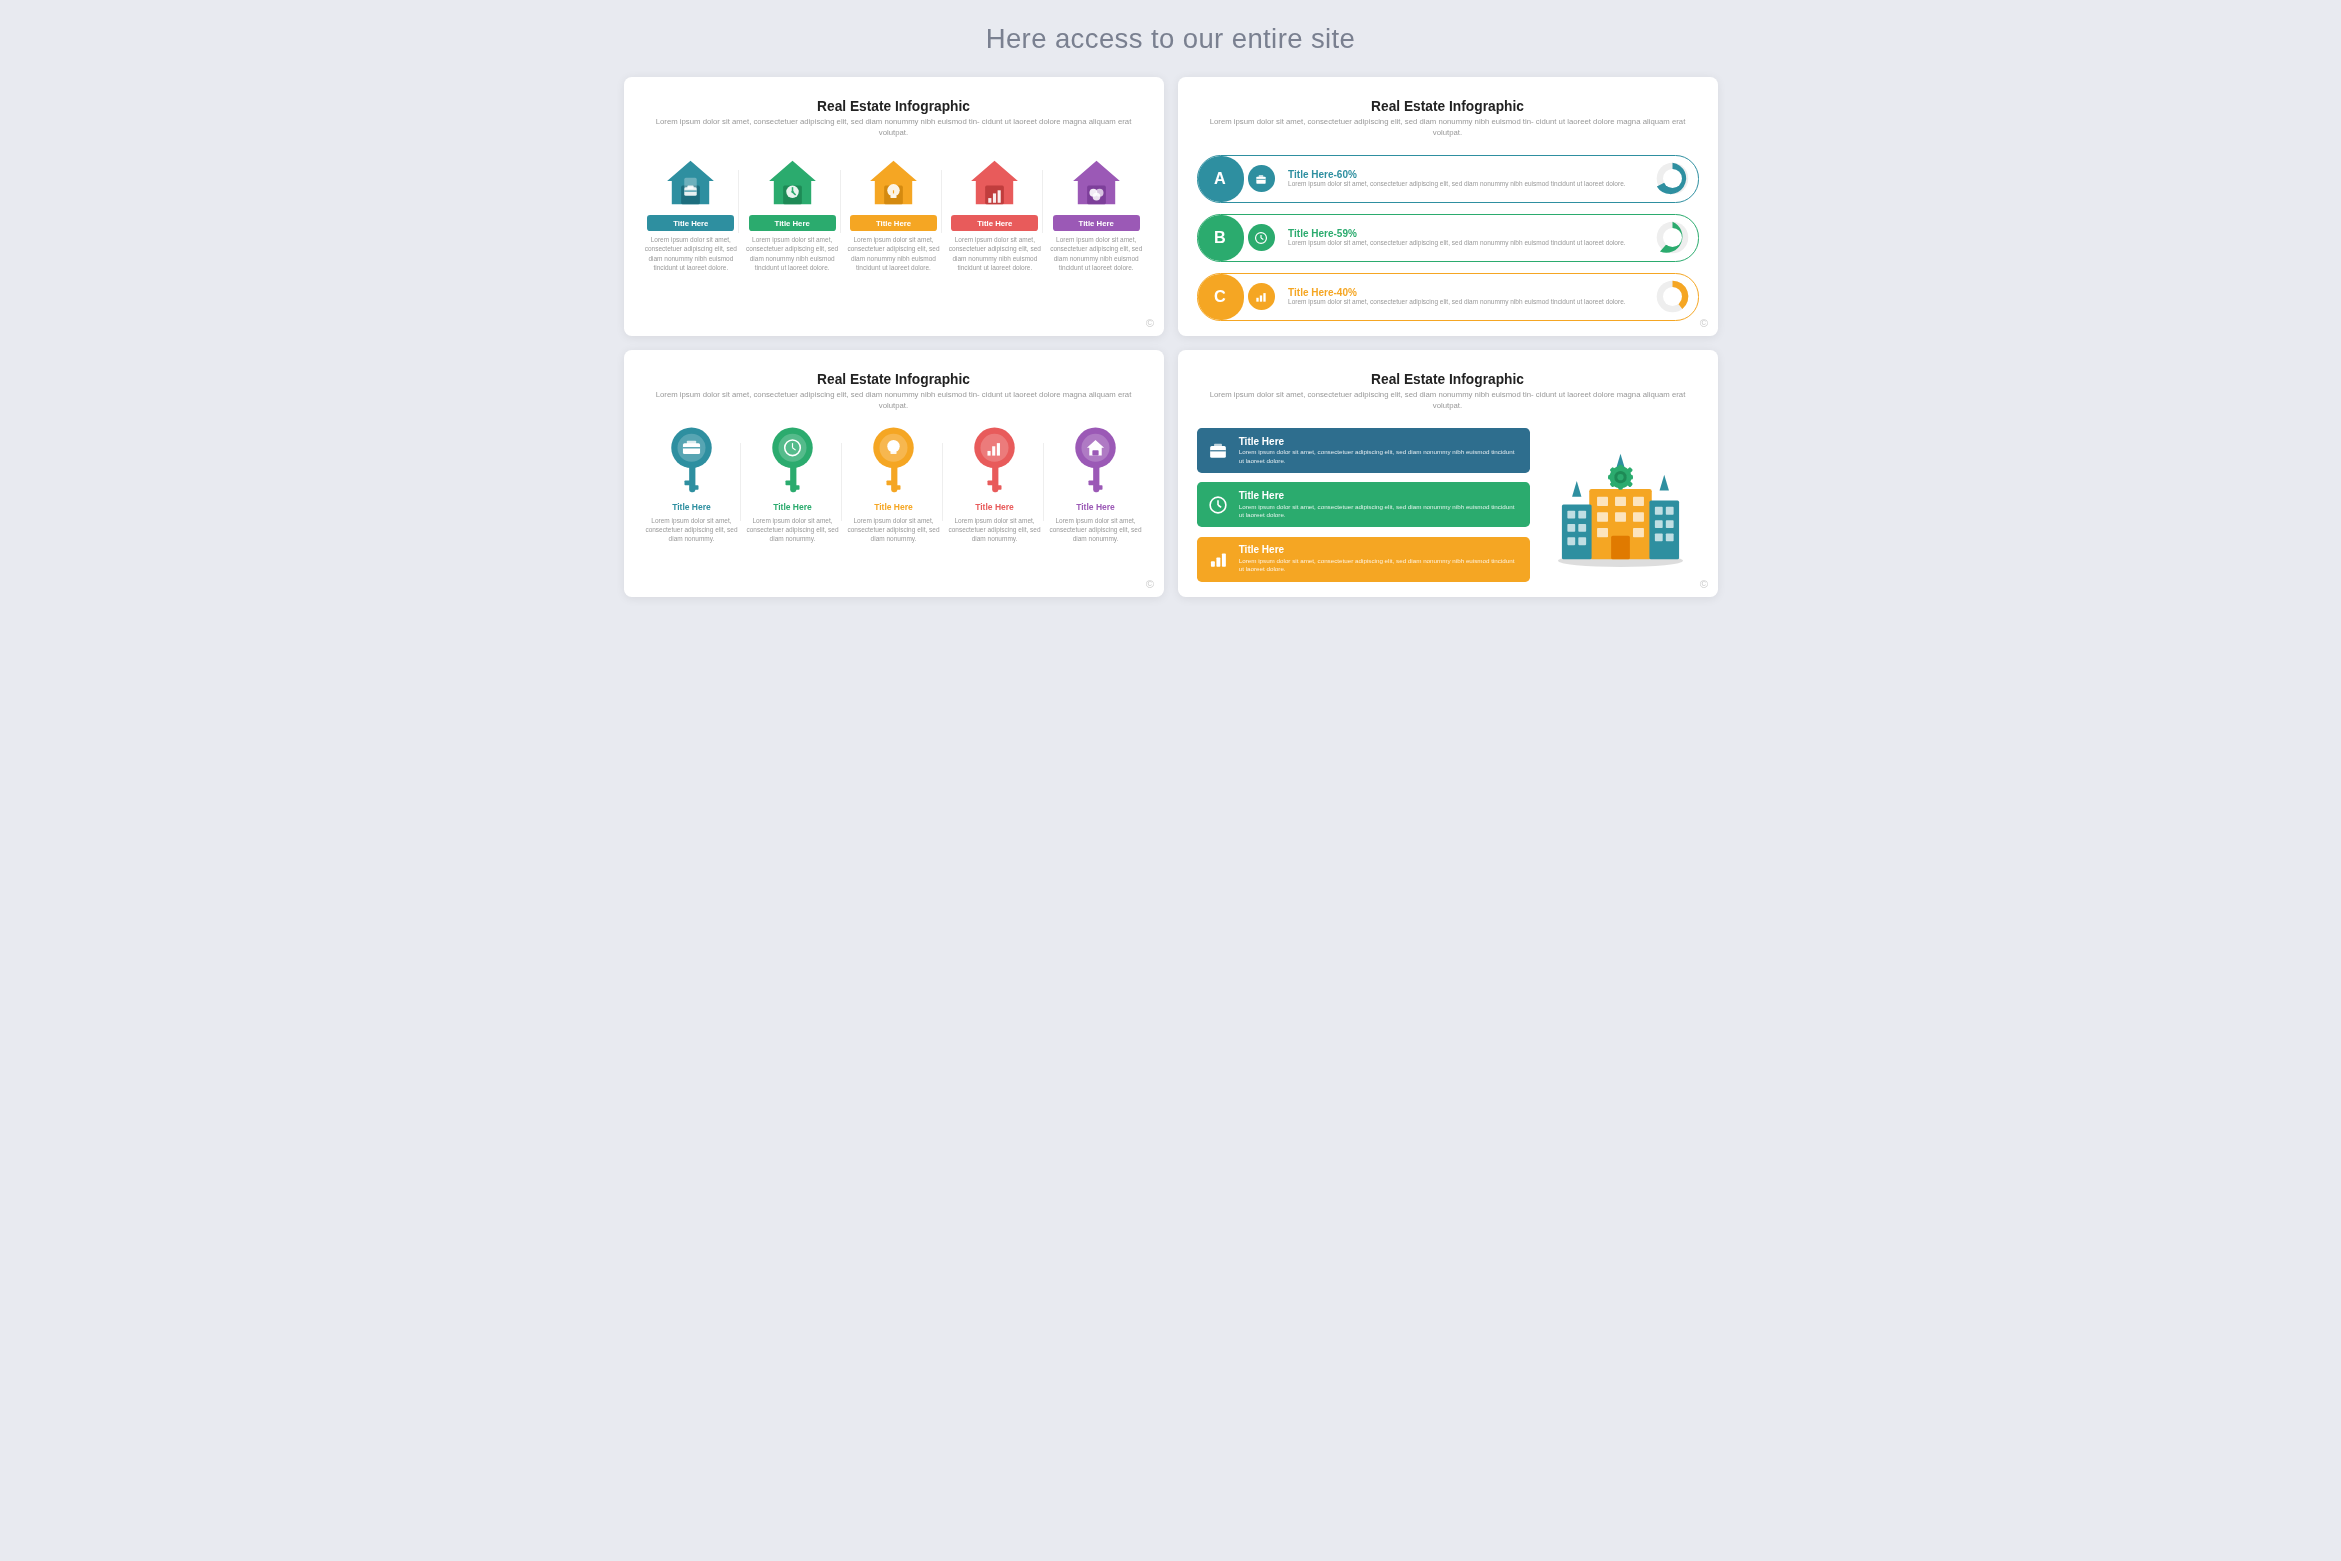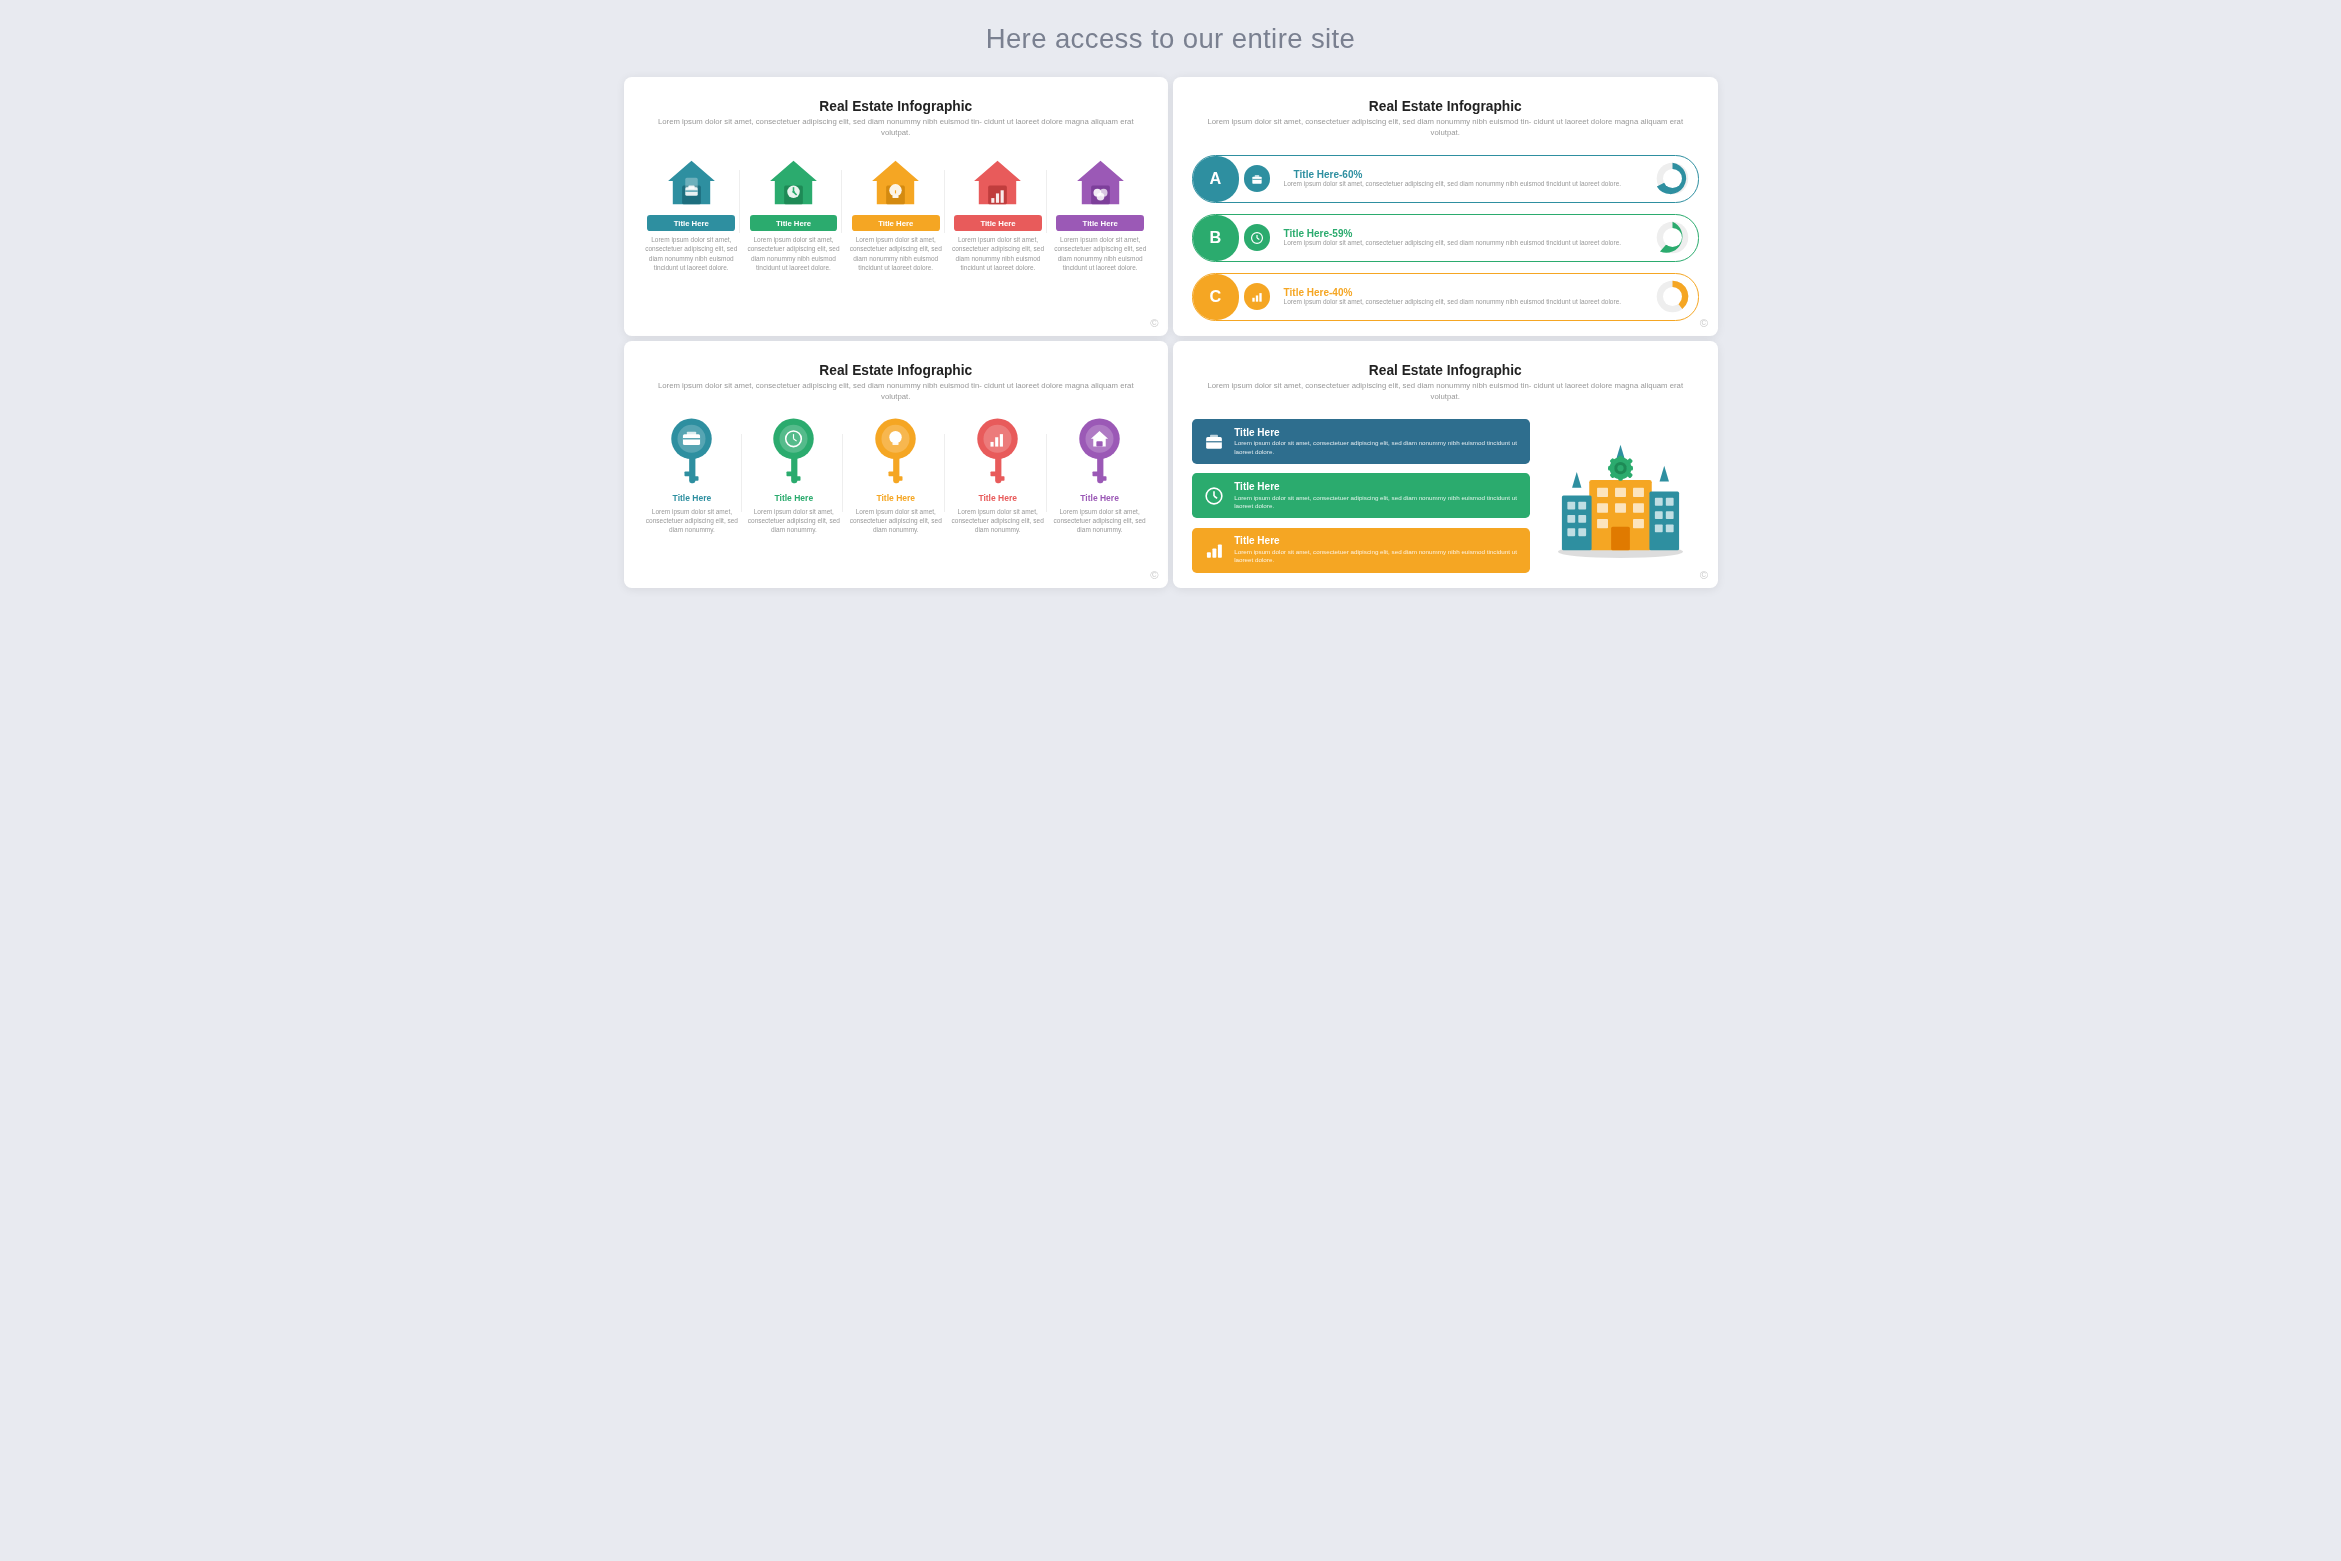--- a/index.html
+++ b/index.html
@@ -15,21 +15,21 @@
     .page-title {
       font-size: 2.2rem;
       color: #7a8090;
       font-weight: 300;
       margin-bottom: 22px;
       letter-spacing: 0.4px;
     }
     .grid {
       display: grid;
       grid-template-columns: 1fr 1fr;
-      gap: 5px;
+      gap: 14px;
       width: 100%;
       max-width: 1094px;
     }
     .card {
       background: #fff;
       border-radius: 7.8px;
       padding: 22px 19px 15.6px;
       box-shadow: 0 1.6px 9.4px rgba(0,0,0,0.07);
       position: relative;
     }
@@ -161,21 +161,21 @@
     .pr-pie {
       width: 41px;
       height: 41px;
       flex-shrink: 0;
       margin-right: 4.7px;
     }
     
     .row-teal { border-color: #2e8fa0; }
     .row-teal .pr-letter { background: #2e8fa0; }
     .row-teal .pr-icon-circle { background: #2e8fa0; }
-    .row-teal .pr-title { color: #2e8fa0; margin-left: 10px; }
+    .row-teal .pr-title { color: #2e8fa0; }
     
     .row-green { border-color: #2bab6e; }
     .row-green .pr-letter { background: #2bab6e; }
     .row-green .pr-icon-circle { background: #2bab6e; }
     .row-green .pr-title { color: #2bab6e; }
     
     .row-orange { border-color: #f5a623; }
     .row-orange .pr-letter { background: #f5a623; }
     .row-orange .pr-icon-circle { background: #f5a623; }
     .row-orange .pr-title { color: #f5a623; }

